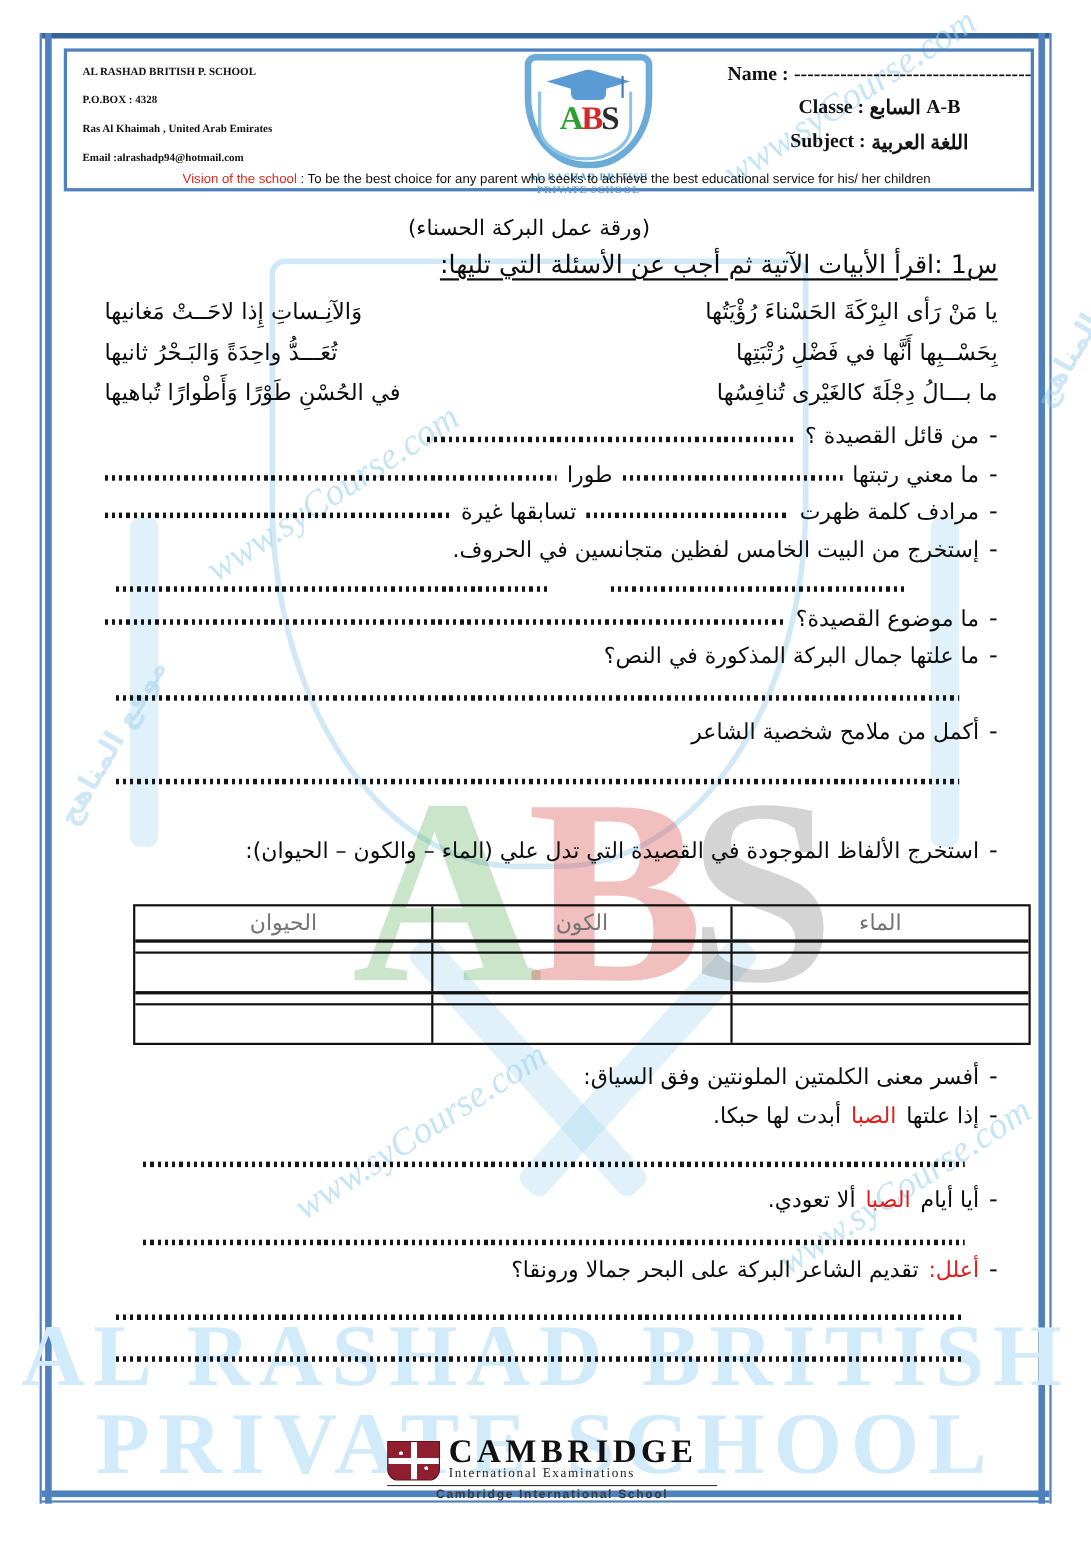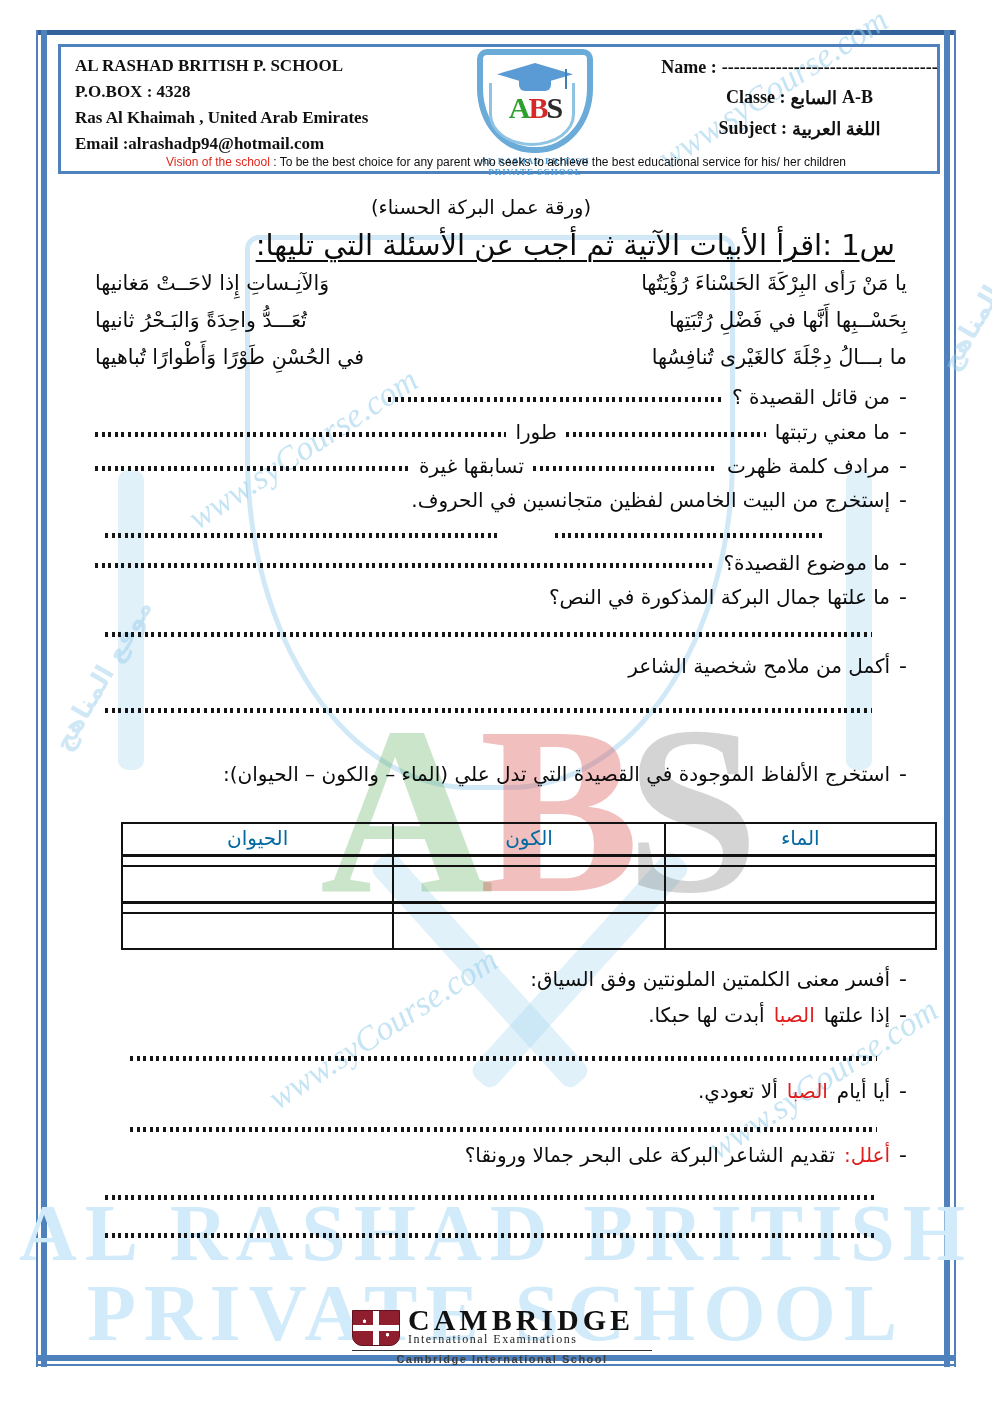--- a/index.html
+++ b/index.html
@@ -34,21 +34,21 @@
   .wm-big1{top:1188px;font-size:80px;}
   .wm-big2{top:1268px;font-size:80px;}
   .wm-site{font-family:"Liberation Serif",serif;font-style:italic;font-size:34px;
     color:rgba(150,205,235,.55);transform:rotate(-33deg);white-space:nowrap;}
   .wm-site-ar{font-size:26px;font-weight:bold;color:rgba(150,205,235,.45);
     transform:rotate(-60deg);white-space:nowrap;}
   
   .hbox{position:absolute;left:58px;top:44px;width:876px;height:124px;
     border:3px solid #4f81bd;z-index:3;background:transparent;}
   .hinfo{position:absolute;left:14px;top:6px;font-family:"Liberation Serif",serif;
-    font-weight:bold;font-size:17px;color:#111;line-height:26px;white-space:nowrap;}
+    font-weight:bold;font-size:10px;color:#111;line-height:26px;white-space:nowrap;}
   .hlogo{position:absolute;left:389px;top:2px;width:170px;text-align:center;}
   .shield{position:relative;margin:0 auto;width:104px;height:92px;
     border:6px solid #6aabd8;border-radius:10px 10px 48% 48% / 10px 10px 62% 62%;}
   .cap{position:absolute;left:14px;top:8px;width:76px;height:28px;background:#5b9bd5;
     clip-path:polygon(50% 0,100% 40%,50% 80%,0 40%);}
   .cap-band{position:absolute;left:36px;top:24px;width:32px;height:12px;background:#5b9bd5;
     border-radius:0 0 6px 6px;}
   .tassel{position:absolute;left:82px;top:14px;width:2px;height:20px;background:#3f7fb5;}
   .abs-txt{position:absolute;left:0;right:0;top:36px;font-family:"Liberation Serif",serif;
     font-weight:bold;font-size:30px;letter-spacing:-2px;}
@@ -71,33 +71,33 @@
   .row{position:absolute;right:0;left:0;display:flex;align-items:baseline;gap:9px;
     font-size:20px;}
   .dash{font-size:22px;}
   .dots{height:5px;background-image:repeating-linear-gradient(90deg,#161616 0 3px,transparent 3px 6.6px);
     align-self:flex-end;margin-bottom:7px;}
   .dotline{position:absolute;height:5px;
     background-image:repeating-linear-gradient(90deg,#161616 0 3px,transparent 3px 6.6px);}
   .grow{flex:1 1 auto;}
   .red{color:#e21c1c;}
   .title{position:absolute;top:196px;left:-40px;right:0;text-align:center;font-size:19.5px;}
-  .instr{position:absolute;top:228px;right:12px;font-size:29px;text-decoration:underline;
+  .instr{position:absolute;top:228px;right:0;font-size:23px;text-decoration:underline;
     text-underline-offset:5px;text-decoration-thickness:2px;}
   .poem{position:absolute;top:268px;right:0;left:0;}
   .pline{display:flex;justify-content:space-between;margin-bottom:6px;font-size:20.5px;line-height:31px;}
   .hemi-f{width:47%;text-align:right;}
   .hemi-s{width:43%;text-align:left;}
   
   .qtable{position:absolute;top:822px;right:-30px;width:812px;border:2px solid #111;
     background:transparent;}
   .trow{display:flex;}
   .tc{flex:1;border-left:2px solid #111;}
   .trow .tc:last-child{border-left:none;}
-  .thead .tc{text-align:center;font-size:20px;color:#0369a1;padding:2px 0 4px;}
+  .thead .tc{text-align:center;font-size:20px;color:#737373;padding:2px 0 4px;}
   .tdata{height:44px;border-top:3px solid #111;position:relative;}
   .tdata::after{content:"";position:absolute;left:0;right:0;top:8px;border-top:2px solid #111;}
   
   .cam{position:absolute;left:352px;top:1308px;width:300px;z-index:3;
     font-family:"Liberation Serif",serif;color:#111;}
   .cam-top{display:flex;align-items:center;gap:8px;}
   .cam-shield{width:46px;height:34px;background:
     radial-gradient(circle at 25% 30%,#fff 1.5px,transparent 2px),
     radial-gradient(circle at 75% 70%,#fff 1.5px,transparent 2px),
     linear-gradient(90deg,transparent 0 44%,#fff 44% 56%,transparent 56%),

